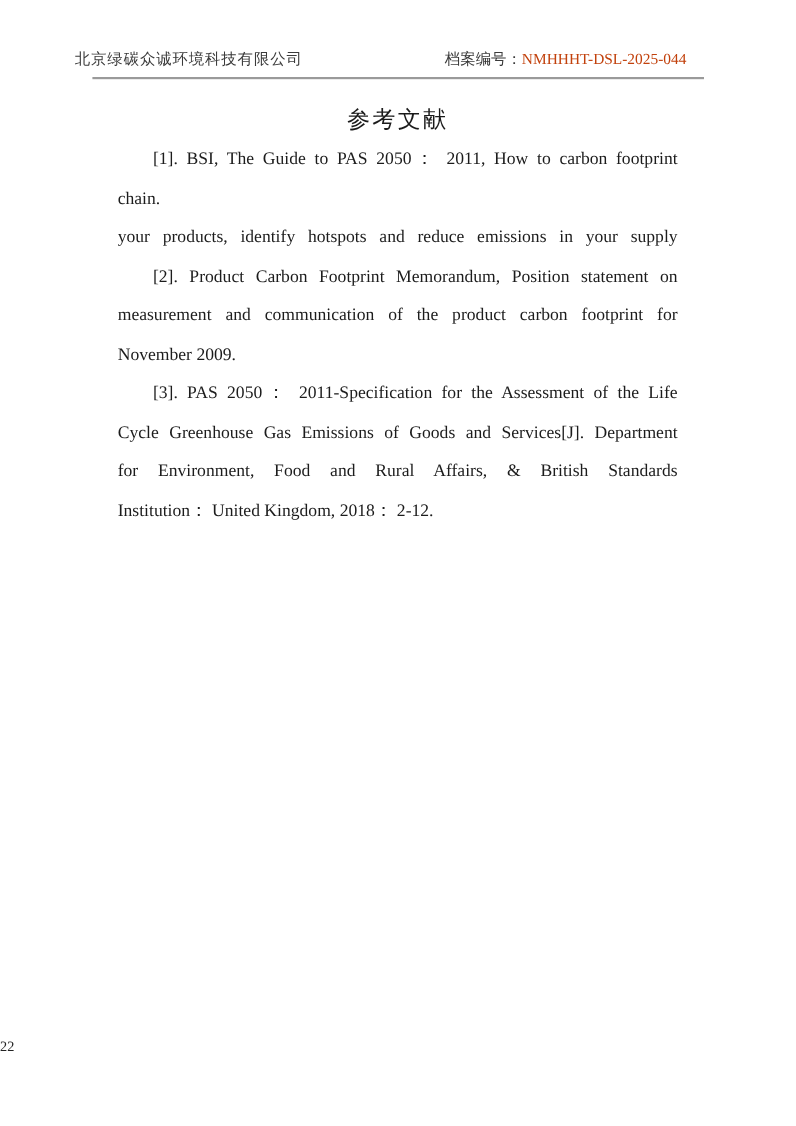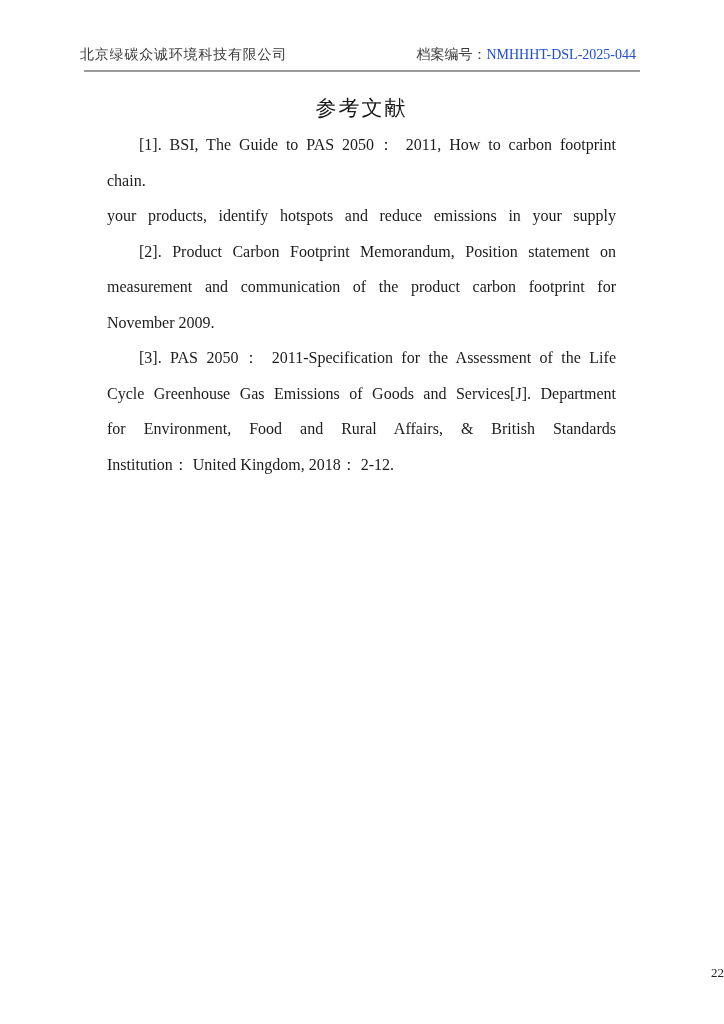--- a/index.html
+++ b/index.html
@@ -18,38 +18,38 @@
   }
   .page {
     position: absolute;
     inset: 0;
     background: #ffffff;
   }
   
   .doc-header {
     position: absolute;
     top: 46px;
-    left: 80px;
+    left: 68px;
     width: 556px;
     height: 18px;
     display: flex;
     justify-content: space-between;
     align-items: baseline;
     font-size: 14px;
     line-height: 18px;
     color: #3a3a3a;
   }
   .doc-header .company {
     letter-spacing: 0.8px;
   }
   .doc-header .docnum {
     white-space: nowrap;
   }
   .doc-header .docnum .num {
-    color: #1d4ed8;
+    color: #c2410c;
     font-weight: 400;
   }
   .header-rule {
     position: absolute;
     top: 70px;
     left: 84px;
     width: 556px;
     height: 2px;
     background: var(--rule-color);
   }
@@ -86,25 +86,24 @@
   }
   .ref-line.last {
     text-align-last: left;
   }
   
   .page-footer {
     position: absolute;
     top: 942px;
     left: 0;
     width: 724px;
-    text-align: right;
+    text-align: left;
     font-size: 13px;
     line-height: 17px;
     color: #222222;
-    margin-top: 22px;
   }
 </style>
 </head>
 <body>
 
 <div class="page">
 
   <div class="doc-header">
     <span class="company">北京绿碳众诚环境科技有限公司</span>
     <span class="docnum">

